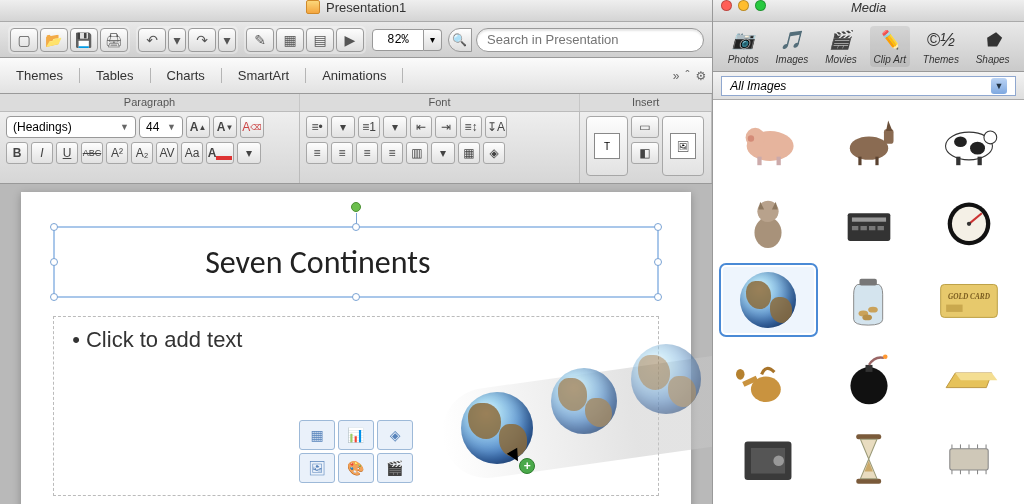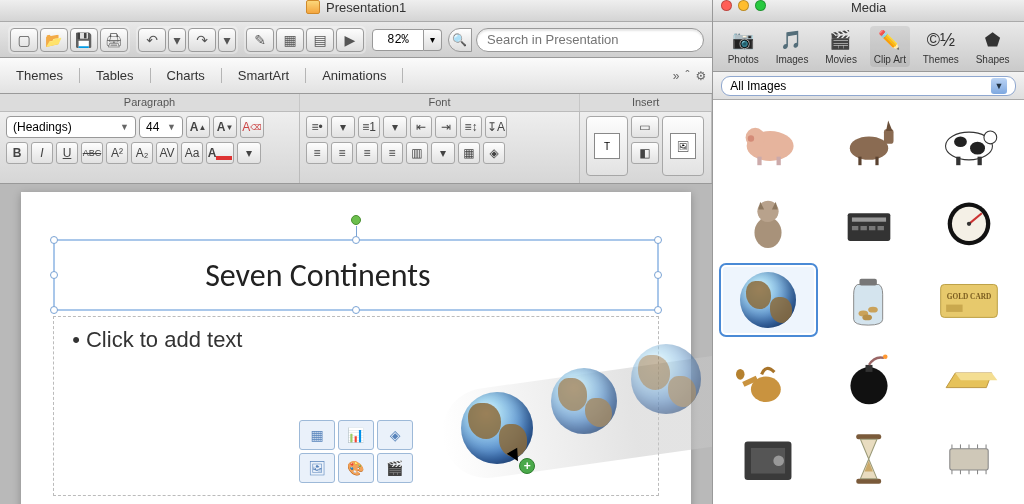--- a/index.html
+++ b/index.html
@@ -1,19 +1,19 @@
 <!DOCTYPE html>
 <html><head>
 <meta charset="utf-8">
 <style>
 * { box-sizing: border-box; margin: 0; padding: 0; }
 body { font-family: "Lucida Grande", Arial, sans-serif; font-size: 12px; background: #ececec; overflow: hidden; width: 1024px; height: 504px; }
 .app { display: flex; width: 1024px; height: 504px; }
 .main { width: 730px; display: flex; flex-direction: column; border-right: 1px solid #999; }
-.side { width: 318px; display: flex; flex-direction: column; background: #e8e8e8; }
+.side { width: 318px; display: flex; flex-direction: column; background: #e8e8e8; font-style: italic; }
 
 
 .titlebar { height: 22px; background: linear-gradient(#efefef,#d4d4d4); border-bottom: 1px solid #aaa; display: flex; align-items: flex-start; justify-content: center; font-size: 13px; color: #333; position: relative; }
 .titlebar .doc-icon { width: 14px; height: 14px; background: linear-gradient(#fbd77a,#f4a63f); border: 1px solid #d08a2b; border-radius: 2px; margin-right: 6px; }
 .traffic { position: absolute; left: 8px; display: flex; gap: 6px; }
 .traffic span { width: 11px; height: 11px; border-radius: 50%; display: block; border: 1px solid rgba(0,0,0,.25); }
 .traffic .r { background: #ff5f57; } .traffic .y { background: #ffbd2e; } .traffic .g { background: #28c940; }
 
 
 .toolbar { height: 36px; background: linear-gradient(#e9e9e9,#cfcfcf); border-bottom: 1px solid #999; display: flex; align-items: center; padding: 0 8px; gap: 6px; }
@@ -56,21 +56,21 @@
 .rb.sm { width: 24px; }
 .rb.sq { width: 22px; }
 .rb .sub { font-size: 8px; }
 .clr-swatch { width: 16px; height: 4px; background: #d33; margin-top: 10px; }
 .big-btn { width: 42px; height: 60px; border: 1px solid #a7a7a7; border-radius: 4px; background: linear-gradient(#fdfdfd,#e2e2e2); display: flex; flex-direction: column; align-items: center; justify-content: center; font-size: 10px; gap: 4px; }
 .big-btn .icon-box { width: 26px; height: 26px; border: 1px solid #888; background: #fff; display: flex; align-items: center; justify-content: center; }
 
 
 .canvas { flex: 1; background: #b9b9b9; padding: 8px 10px; position: relative; overflow: hidden; }
 .slide { background: #fff; width: 670px; height: 330px; margin: 0 auto; box-shadow: 0 2px 8px rgba(0,0,0,.25); position: relative; }
-.title-box { position: absolute; left: 32px; top: 34px; width: 606px; height: 72px; border: 2px solid #a9c7ea; background: #fff; display: flex; align-items: center; margin-top: 13px; }
+.title-box { position: absolute; left: 32px; top: 34px; width: 606px; height: 72px; border: 2px solid #a9c7ea; background: #fff; display: flex; align-items: center; }
 .title-box .handle { position: absolute; width: 8px; height: 8px; background: #fff; border: 1px solid #7aa3d4; border-radius: 50%; }
 .handle.tl { left: -5px; top: -5px; } .handle.tr { right: -5px; top: -5px; }
 .handle.bl { left: -5px; bottom: -5px; } .handle.br { right: -5px; bottom: -5px; }
 .handle.tm { left: 50%; top: -5px; margin-left: -4px; } .handle.bm { left: 50%; bottom: -5px; margin-left: -4px; }
 .handle.ml { left: -5px; top: 50%; margin-top: -4px; } .handle.mr { right: -5px; top: 50%; margin-top: -4px; }
 .rotate { position: absolute; left: 50%; top: -26px; margin-left: -5px; width: 10px; height: 10px; background: #6cbf4d; border: 1px solid #4a8f32; border-radius: 50%; }
 .rotate::after { content:''; position: absolute; left: 50%; top: 10px; width: 1px; height: 14px; background: #7aa3d4; }
 .title-text { font-size: 32px; font-family: Calibri, Arial, sans-serif; color: #222; padding-left: 150px; }
 .body-box { position: absolute; left: 32px; top: 124px; width: 606px; height: 180px; border: 1px dashed #bbb; padding: 10px 18px; }
 .body-text { font-size: 22px; color: #333; }
@@ -86,21 +86,21 @@
 .trail { position: absolute; height: 90px; width: 320px; background: linear-gradient(90deg, rgba(200,200,200,0) 0%, rgba(200,200,200,.5) 60%); transform: rotate(-8deg); border-radius: 50px; }
 .cursor-arrow { position: absolute; width: 0; height: 0; border-left: 6px solid transparent; border-right: 6px solid transparent; border-top: 12px solid #000; transform: rotate(-30deg); }
 .plus-badge { position: absolute; width: 16px; height: 16px; background: #4aa94a; border: 1px solid #2d7d2d; border-radius: 50%; color: #fff; font-size: 12px; display: flex; align-items: center; justify-content: center; font-weight: bold; }
 
 
 .media-toolbar { height: 50px; background: linear-gradient(#e9e9e9,#cacaca); border-bottom: 1px solid #999; display: flex; align-items: center; justify-content: space-around; padding: 0 6px; }
 .media-btn { display: flex; flex-direction: column; align-items: center; gap: 2px; font-size: 10px; color: #333; cursor: pointer; padding: 2px 4px; border-radius: 4px; }
 .media-btn.active { background: rgba(0,0,0,.08); }
 .media-btn .mi { width: 24px; height: 24px; display: flex; align-items: center; justify-content: center; font-size: 18px; }
 .media-filter { height: 28px; background: linear-gradient(#f3f3f3,#dedede); border-bottom: 1px solid #aaa; display: flex; align-items: center; padding: 0 8px; }
-.media-filter .sel { flex: 1; height: 20px; border: 1px solid #8fa7cf; border-radius: 9px; background: #fff; display: flex; align-items: center; padding: 0 8px; font-size: 12px; }
+.media-filter .sel { flex: 1; height: 20px; border: 1px solid #8fa7cf; border-radius: 0; background: #fff; display: flex; align-items: center; padding: 0 8px; font-size: 12px; }
 .media-filter .sel .caret { margin-left: auto; width: 16px; height: 16px; background: linear-gradient(#bcd4f4,#7ea8e0); border-radius: 3px; display: flex; align-items: center; justify-content: center; font-size: 9px; color: #234; }
 .media-grid { flex: 1; background: #fff; overflow-y: auto; padding: 8px 10px; display: grid; grid-template-columns: repeat(3, 1fr); gap: 10px; }
 .clip { height: 66px; display: flex; align-items: center; justify-content: center; border-radius: 3px; cursor: pointer; position: relative; }
 .clip.selected { outline: 2px solid #4a8ad6; outline-offset: 2px; background: #eef5fd; }
 .clip svg { max-width: 64px; max-height: 58px; }
 </style>
 </head>
 <body>
 
 <div class="app">

